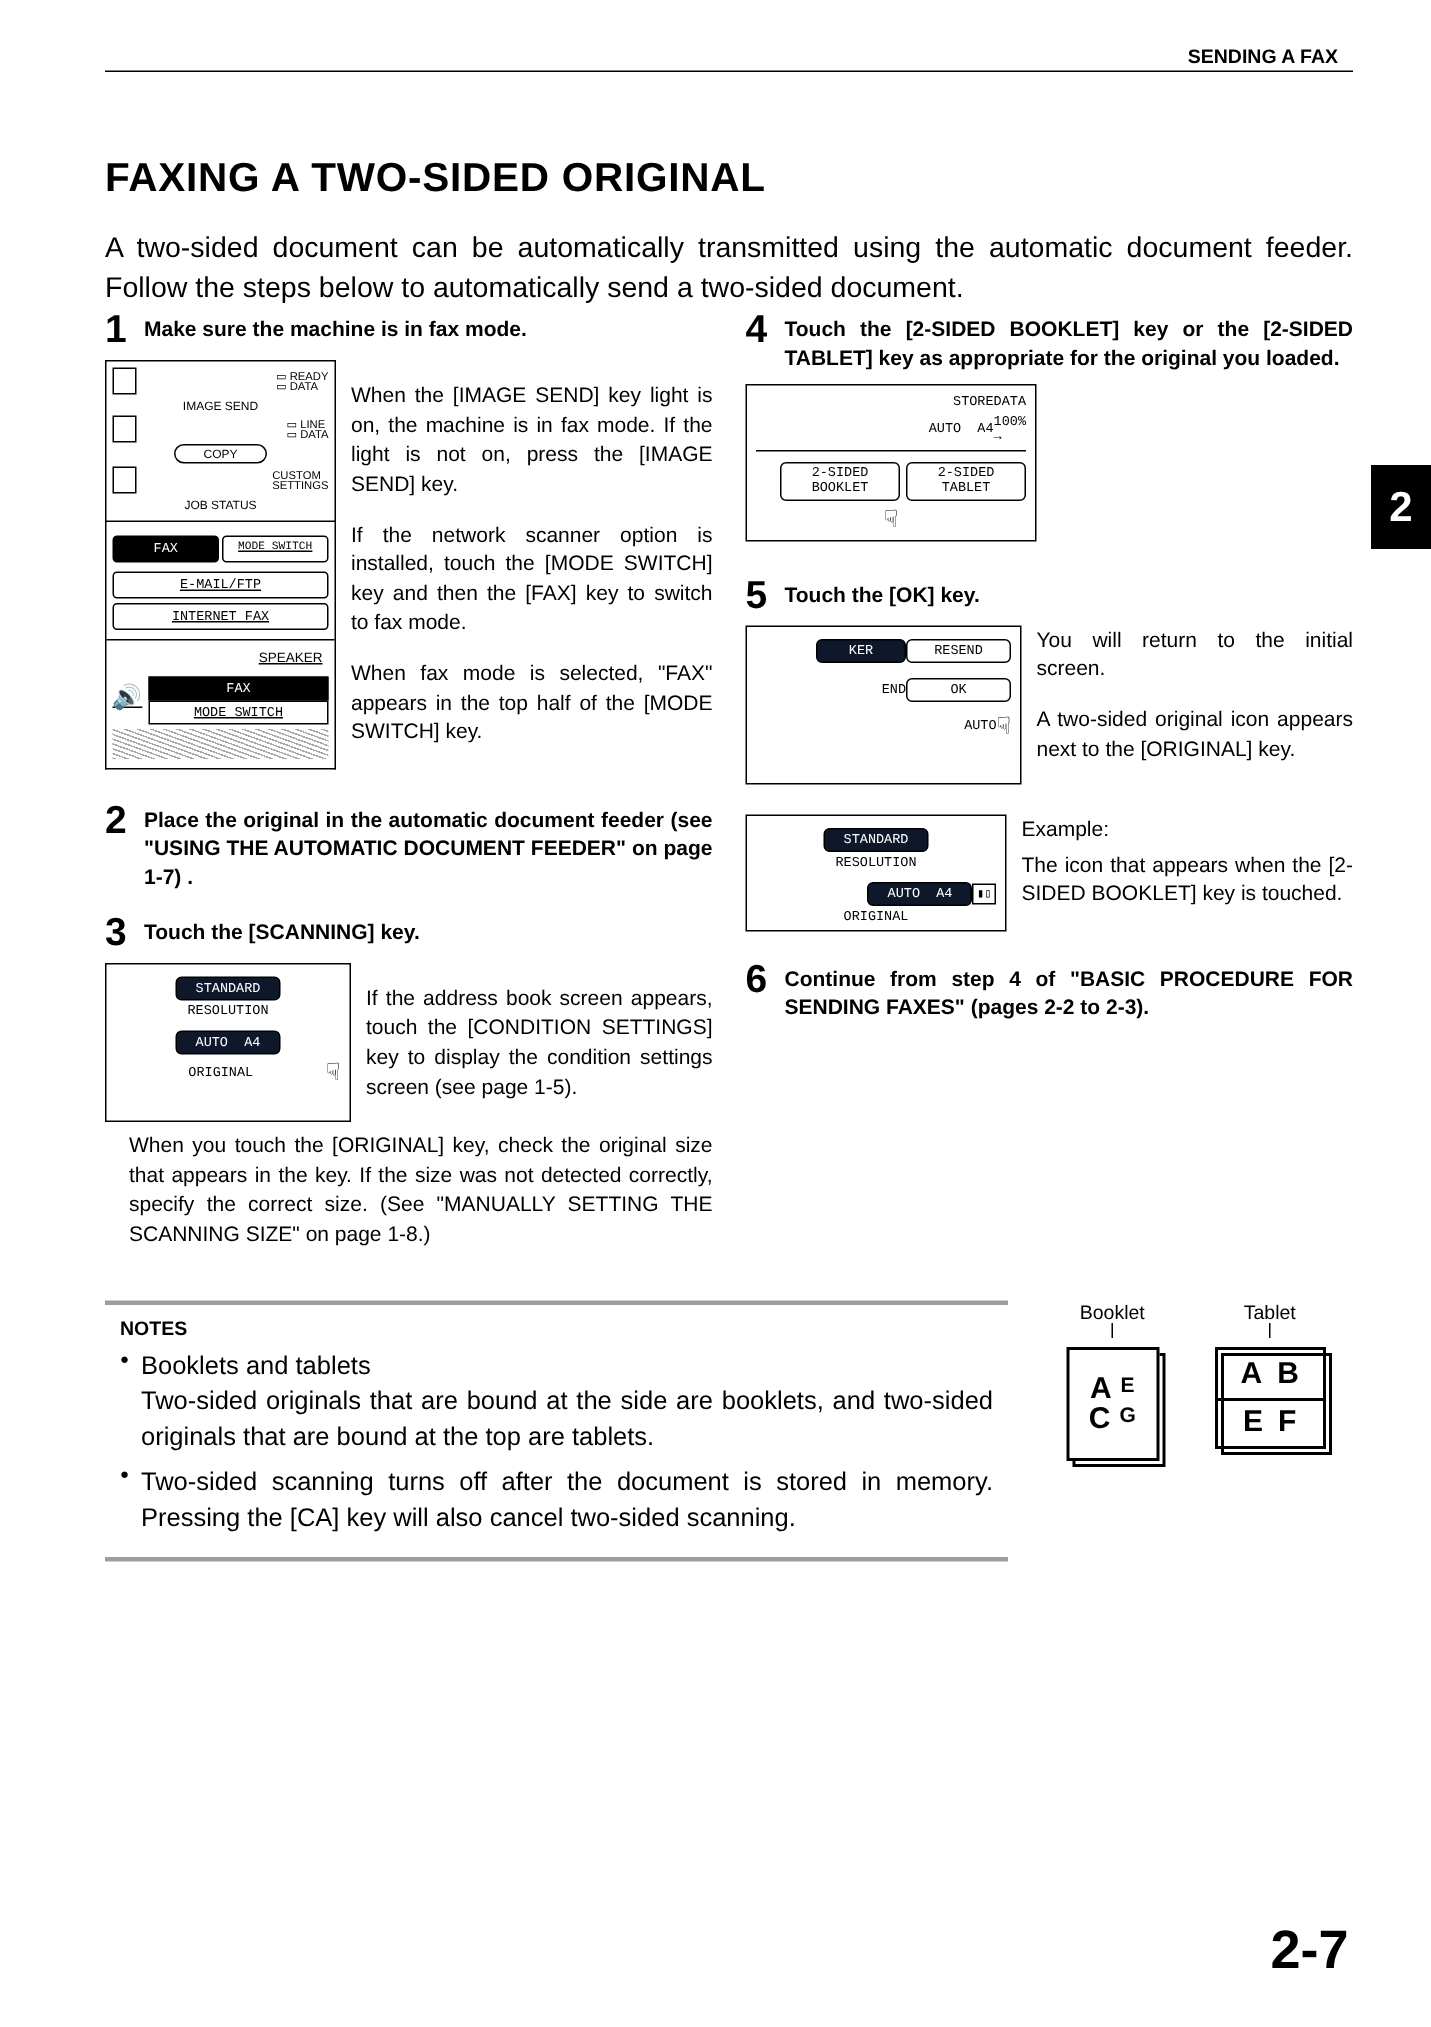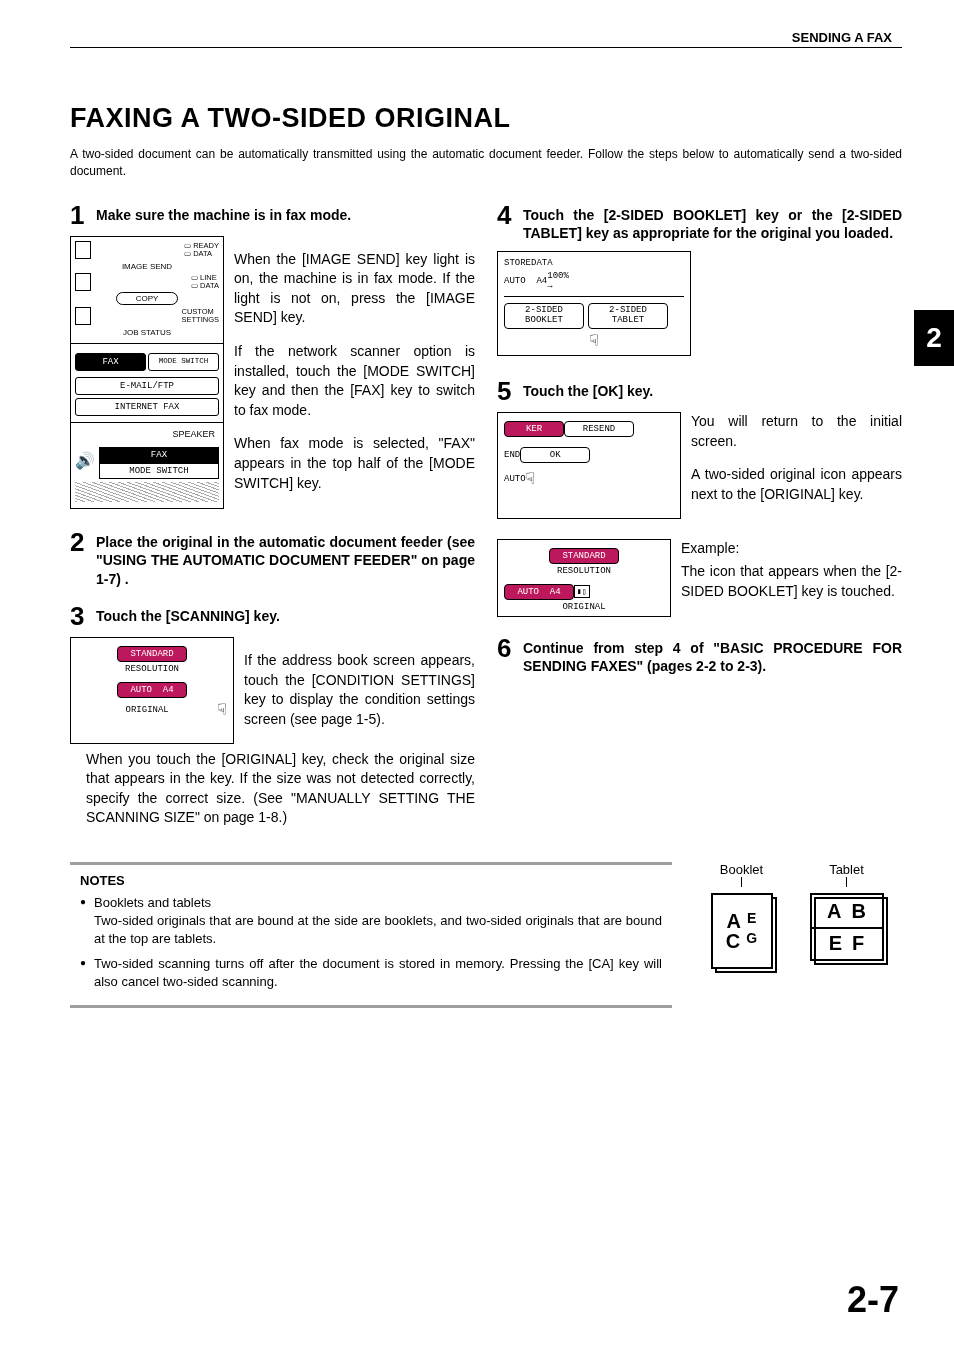--- a/index.html
+++ b/index.html
@@ -29,23 +29,23 @@
     border-top: 1px solid #000;
     margin-bottom: 55px;
   }
   h1 {
     font-size: 27px;
     font-weight: bold;
     margin: 0 0 10px 0;
     letter-spacing: 0.5px;
   }
   .intro {
-    font-size: 12px;
+    font-size: 19px;
     line-height: 1.4;
-    margin-bottom: 22px;
+    margin-bottom: 0;
     text-align: justify;
   }
   .columns {
     display: flex;
     gap: 22px;
   }
   .col {
     flex: 1;
     min-width: 0;
   }
@@ -82,20 +82,21 @@
     font-size:8px;
   }
   .panel-row {display:flex; align-items:center; justify-content:space-between; margin-bottom:3px;}
   .led-box {border:1px solid #000; width:14px; height:16px; display:inline-block;}
   .led-lbl {font-size:7.5px; line-height:1; text-align:left;}
   .panel-lbl {font-size:8px; text-align:center; margin:2px 0;}
   .panel-mid {
     border:1.5px solid #000; border-top:none;
     padding:6px 4px;
     position: relative;
+    text-decoration: underline;
   }
   .btn3d {
     display:block; border:1px solid #000; border-radius:3px;
     text-align:center; font-family: "Courier New", monospace;
     font-size:9px; padding:3px 0; margin:3px 0;
     background:#fff;
     position:relative;
   }
   .btn3d.dark {background:#000; color:#fff;}
   .speaker-label {font-size:9px; text-align:right; padding-right:4px;}
@@ -111,41 +112,41 @@
   
   .screen {
     border:1.5px solid #000; width:150px; padding:6px 6px 4px;
     font-family:"Courier New",monospace; font-size:9px;
     background:#fff; flex:none;
   }
   .screen .pill {
     display:inline-block; border:1px solid #000; border-radius:4px;
     padding:2px 4px; margin:2px 0; min-width:60px; text-align:center;
   }
-  .screen .pill.dark {background:#be185d; color:#fff;}
+  .screen .pill.dark {background:#0f172a; color:#fff;}
   .screen .lbl {font-size:9px; text-align:center;}
-  .screen .row2{display:flex; justify-content:flex-start; align-items:center;}
+  .screen .row2{display:flex; justify-content:flex-end; align-items:center;}
   .finger {font-size:16px;}
 
   .chapter-tab {
     position:absolute; right:0; top:310px;
     width:40px; height:56px; background:#000; color:#fff;
     font-size:28px; font-weight:bold; display:flex;
     align-items:center; justify-content:center;
   }
 
   
   .notes-wrap {display:flex; gap:20px; margin-top:20px;}
   .notes {
     flex:1; border-top:3px solid #9e9e9e; border-bottom:3px solid #9e9e9e;
     background:#fff; padding:8px 10px;
   }
   .notes-title{font-weight:bold; font-size:13px; color:#000; margin-bottom:6px;}
   .notes ul{list-style:none; padding:0; margin:0;}
-  .notes li{position:relative; padding-left:14px; margin-bottom:6px; font-size:13px; line-height:1.4; text-align:justify;}
+  .notes li{position:relative; padding-left:14px; margin-bottom:6px; font-size:17px; line-height:1.4; text-align:justify;}
   .notes li::before{content:"●"; position:absolute; left:0; top:1px; font-size:10px;}
 
   .booklet-fig {flex:none; width:210px; font-size:13px;}
   .bt-row{display:flex; justify-content:space-around; text-align:center;}
   .book-icon{border:2.5px solid #000; width:58px; height:72px;
     display:flex; flex-direction:column; align-items:center; justify-content:center;
     font-size:20px; font-weight:bold; line-height:1; position:relative; margin:6px auto 0;
     background:#fff;}
   .book-icon .page-shadow{position:absolute; right:-6px; bottom:-6px; width:58px; height:72px;
     border:2.5px solid #000; z-index:-1;}

